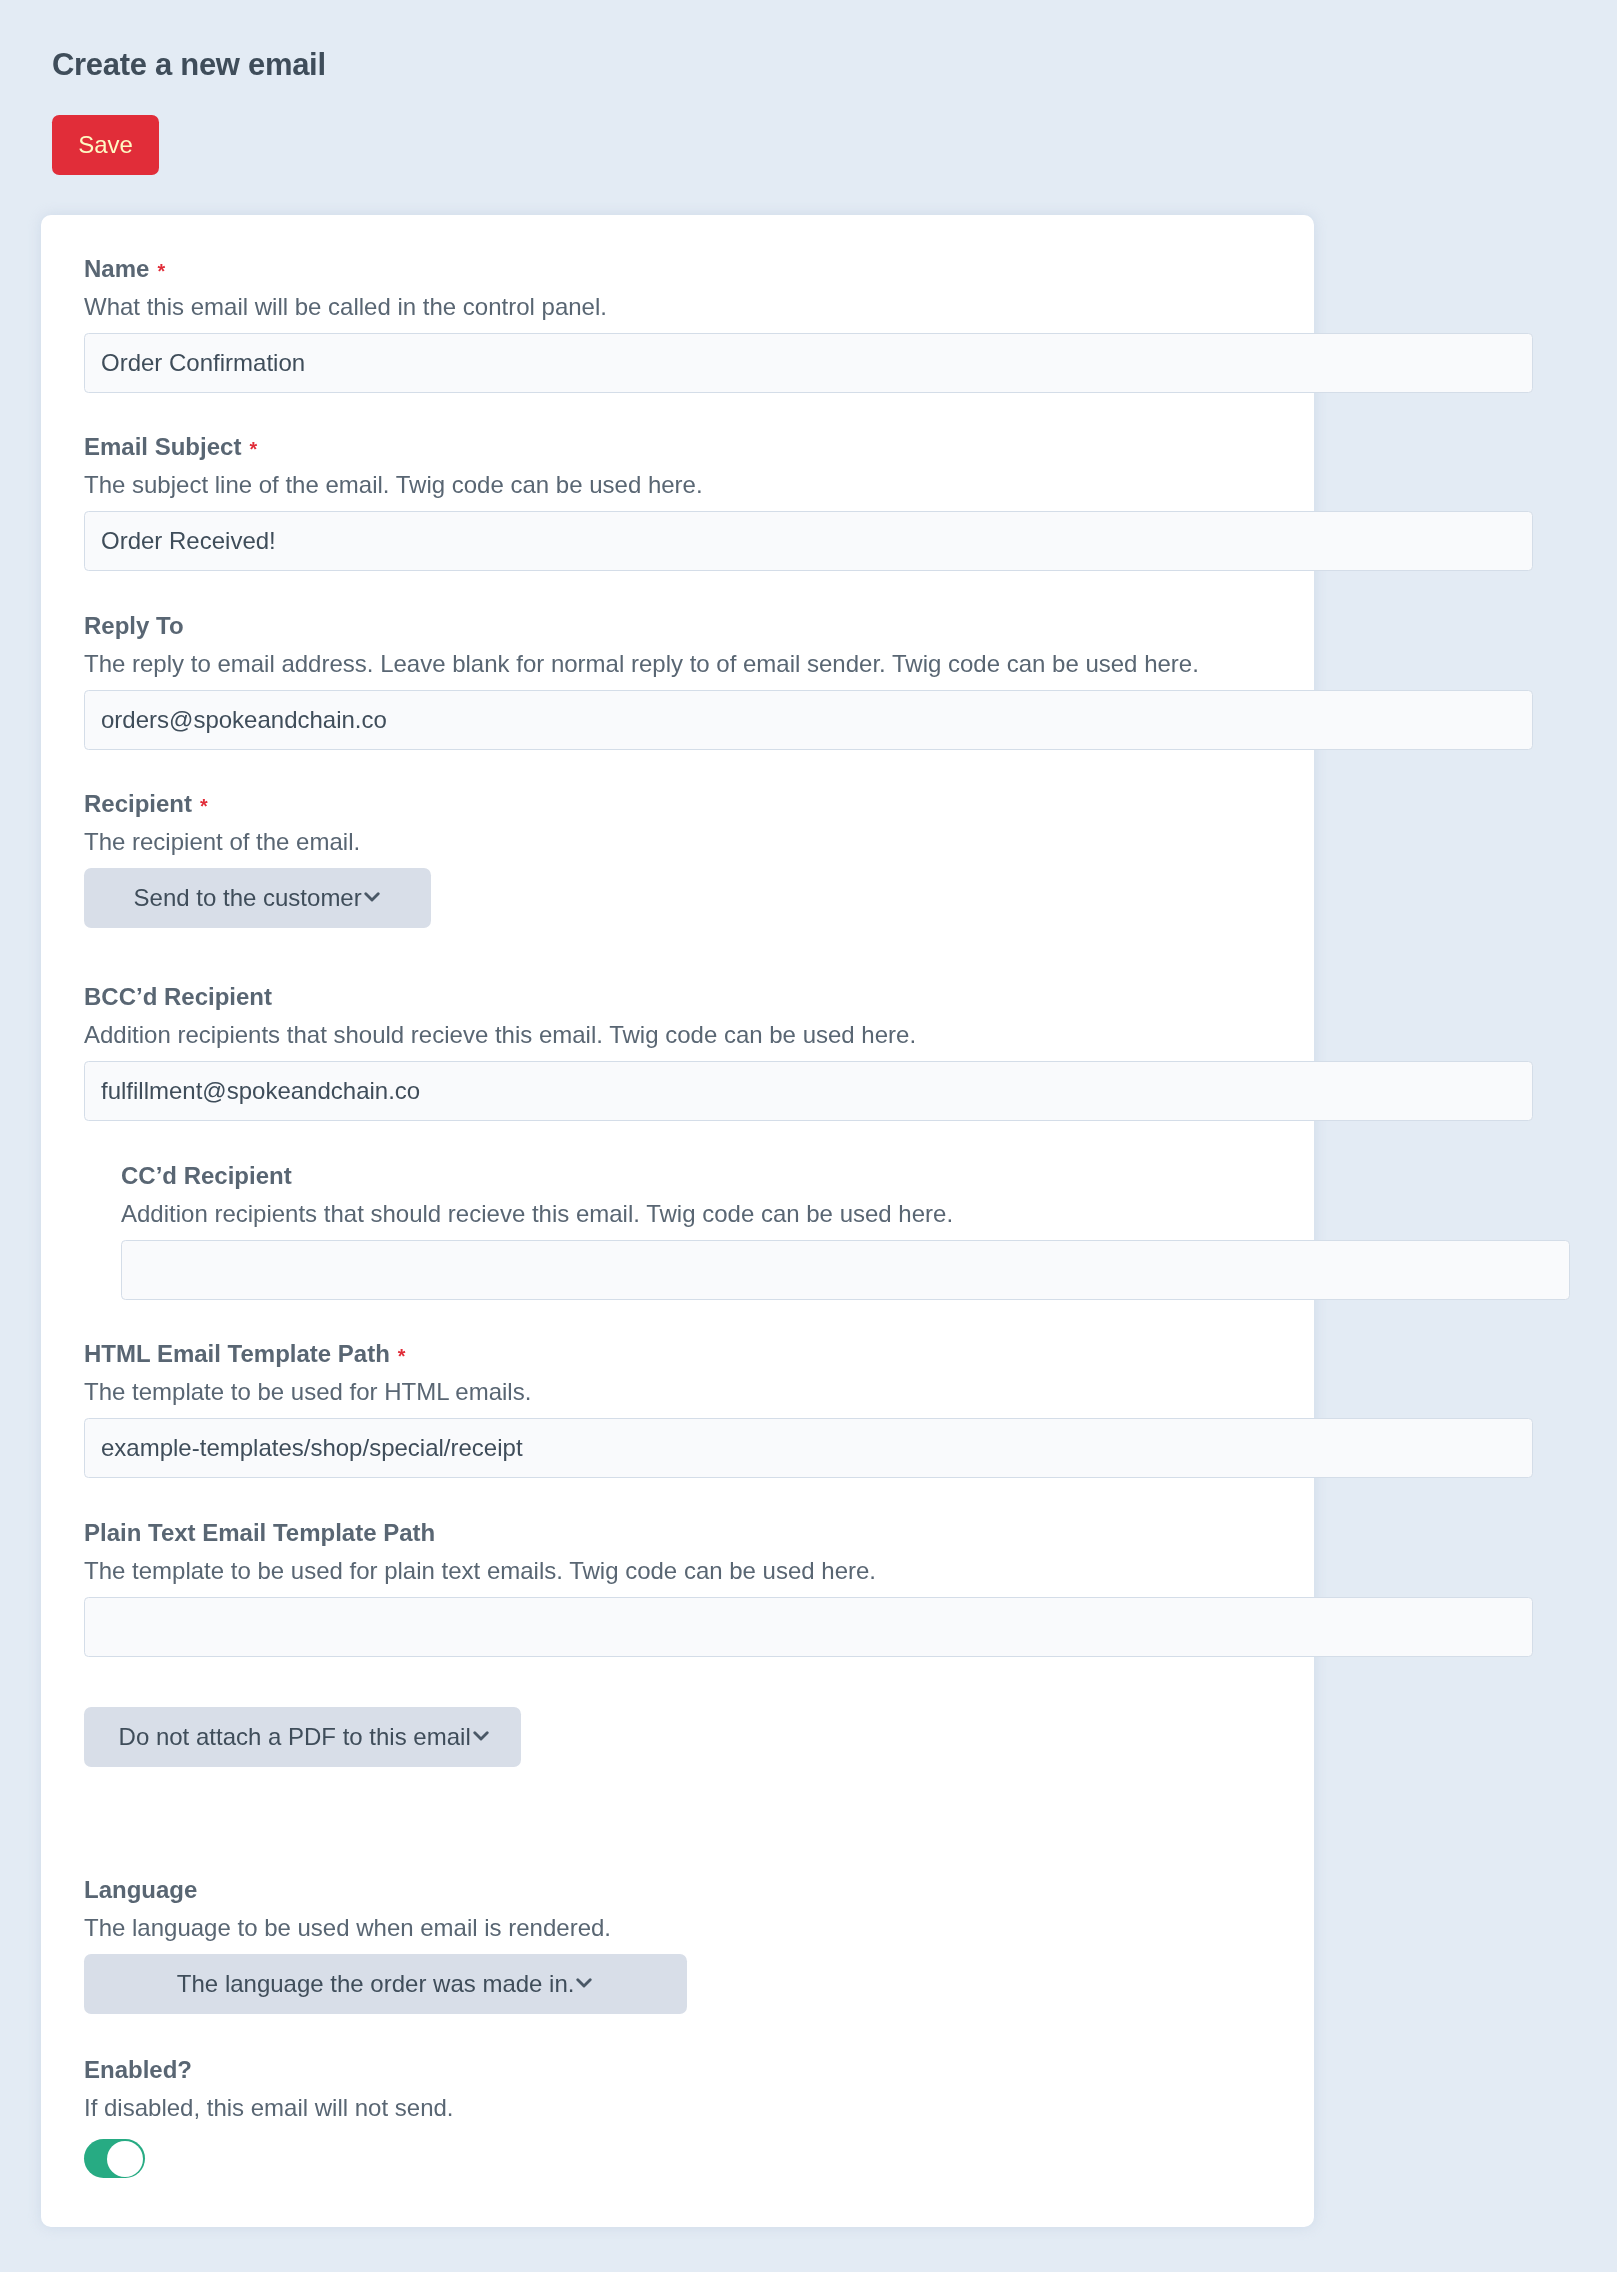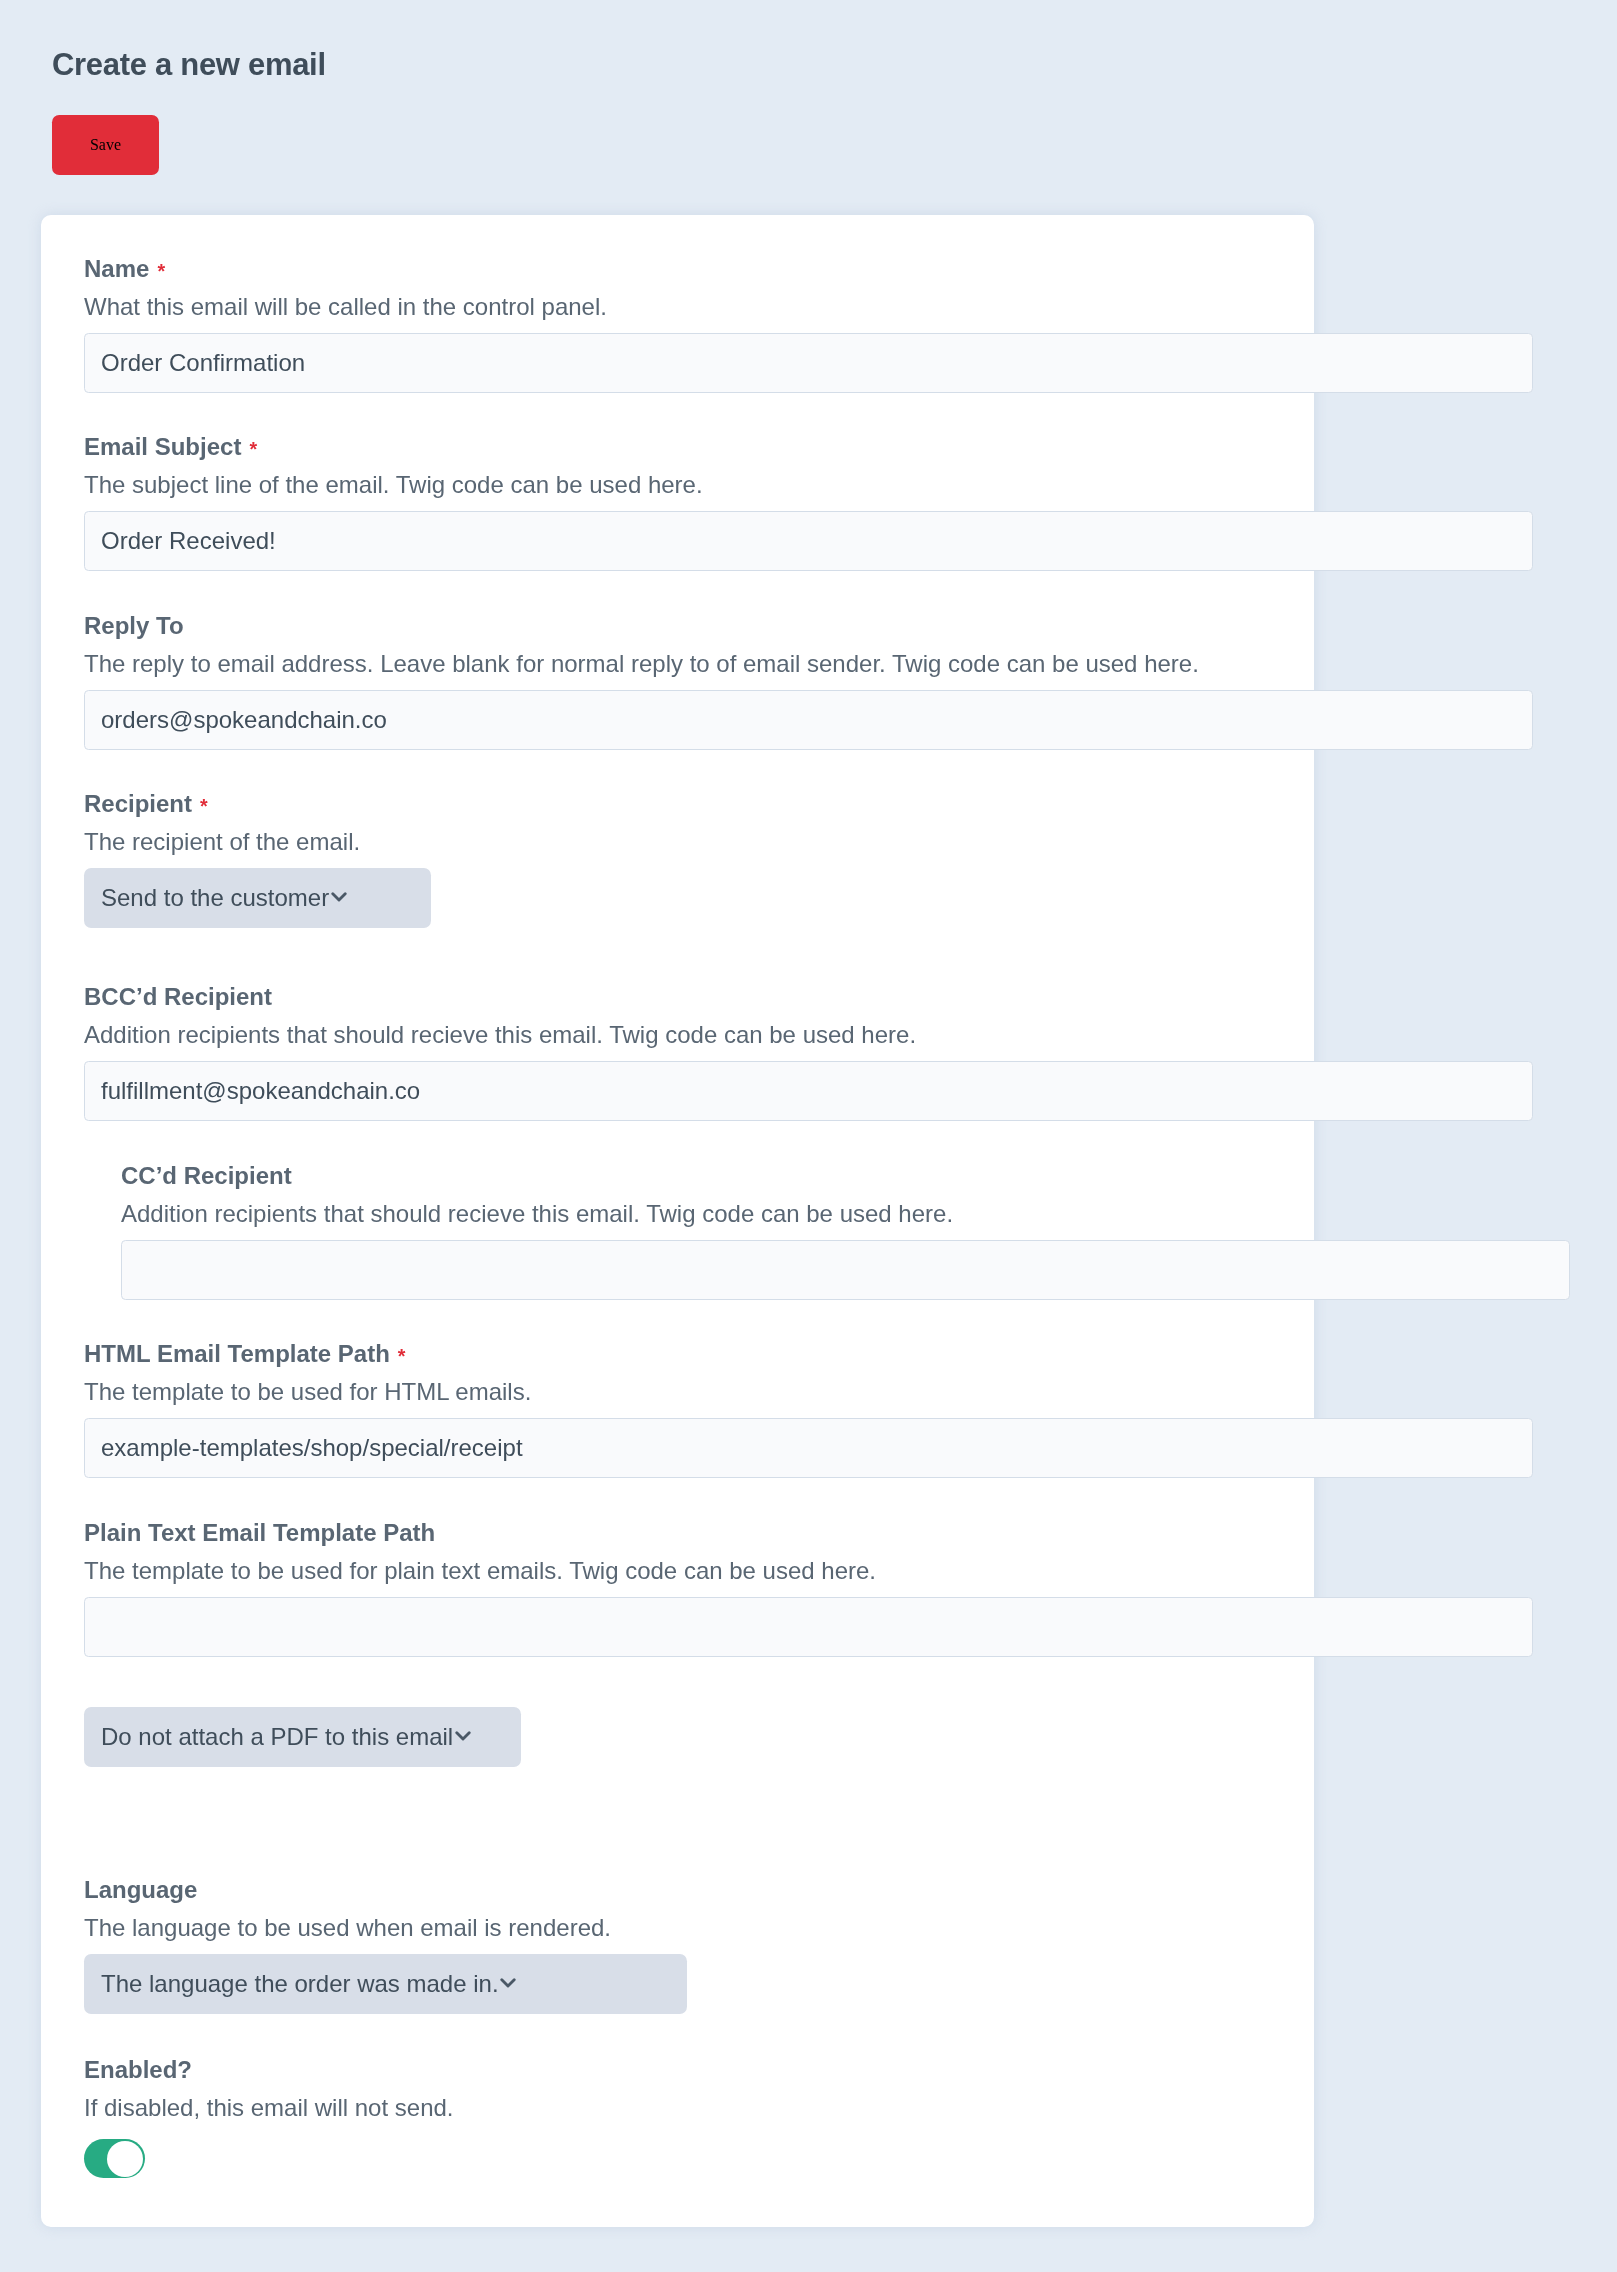--- a/index.html
+++ b/index.html
@@ -1,26 +1,26 @@
 <!DOCTYPE html>
 <html style="font-size:14.3px"><head>
 <meta charset="utf-8">
 <style>
   * { box-sizing: border-box; margin: 0; padding: 0; }
   html, body { width: 1617px; height: 2273px; background: #e3ebf4; overflow: hidden; }
   body { font-family: "Liberation Sans", "DejaVu Sans", sans-serif; color: #3f4d5a; position: relative; }
   .page-title { position: absolute; left: 52px; top: 47px; font-size: 31px; font-weight: 700; color: #3f4d5a; letter-spacing: -0.3px; }
-  .save-btn { position: absolute; left: 52px; top: 115px; width: 107px; height: 60px; background: #e12d39; color: #000000; border: none; border-radius: 7.2px; font-family: Liberation Serif, serif; font-size: 16px; display: flex; align-items: center; justify-content: center; cursor: pointer; }
+  .save-btn { position: absolute; left: 52px; top: 115px; width: 107px; height: 60px; background: #e12d39; color: #fef9c3; border: none; border-radius: 7.2px; font-family: Liberation Sans, sans-serif; font-size: 24px; display: flex; align-items: center; justify-content: center; cursor: pointer; }
   .card { position: absolute; left: 41px; top: 215px; width: 1273px; height: 2012px; background: #ffffff; border-radius: 9.9px; box-shadow: 0 0 12.5px rgba(180,198,220,0.45); }
   .field { position: absolute; left: 43px; width: 1449px; }
   .label { font-size: 24px; font-weight: 700; color: #596673; height: 30px; line-height: 30px; display: flex; align-items: center; }
   .req { color: #e12d39; font-size: 19.7px; margin-left: 8px; position: relative; top: 1.8px; }
   .desc { font-size: 24px; color: #596673; margin-top: 8px; height: 30px; line-height: 30px; }
   .input { margin-top: 10.7px; width: 1449px; height: 60px; background: #f9fafc; border: 1.8px solid #d4dde8; border-radius: 4.5px; font-family: "Liberation Sans", sans-serif; font-size: 24px; color: #3f4d5a; padding: 0 16px; display: flex; align-items: center; }
-  .select { margin-top: 10.7px; height: 60px; background: #d8dee8; border-radius: 7.2px; font-size: 24px; color: #3f4d5a; padding: 0 17px; display: flex; align-items: center; justify-content: flex-start; cursor: pointer; }
+  .select { margin-top: 10.7px; height: 60px; background: #d8dee8; border-radius: 7.2px; font-size: 24px; color: #3f4d5a; padding: 0 17px; display: flex; align-items: center; justify-content: center; cursor: pointer; }
   .chev { width: 19.7px; height: 19.7px; display: flex; align-items: center; justify-content: center; }
   .toggle { margin-top: 16px; width: 61px; height: 39px; background: #27ab83; border-radius: 19.7px; position: relative; cursor: pointer; }
   .knob { position: absolute; right: 1.8px; top: 1.8px; width: 36px; height: 36px; border-radius: 50%; background: #fff; }
 </style>
 </head>
 <body>
 
 <div class="page-title">Create a new email</div>
 <button class="save-btn">Save</button>
 

